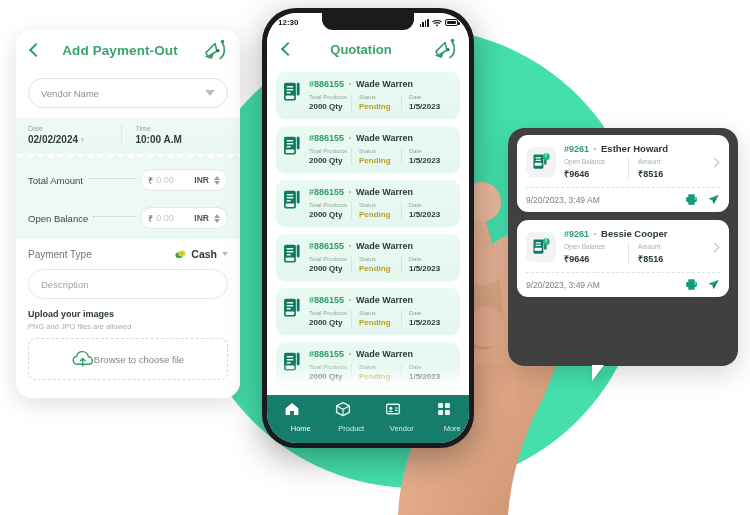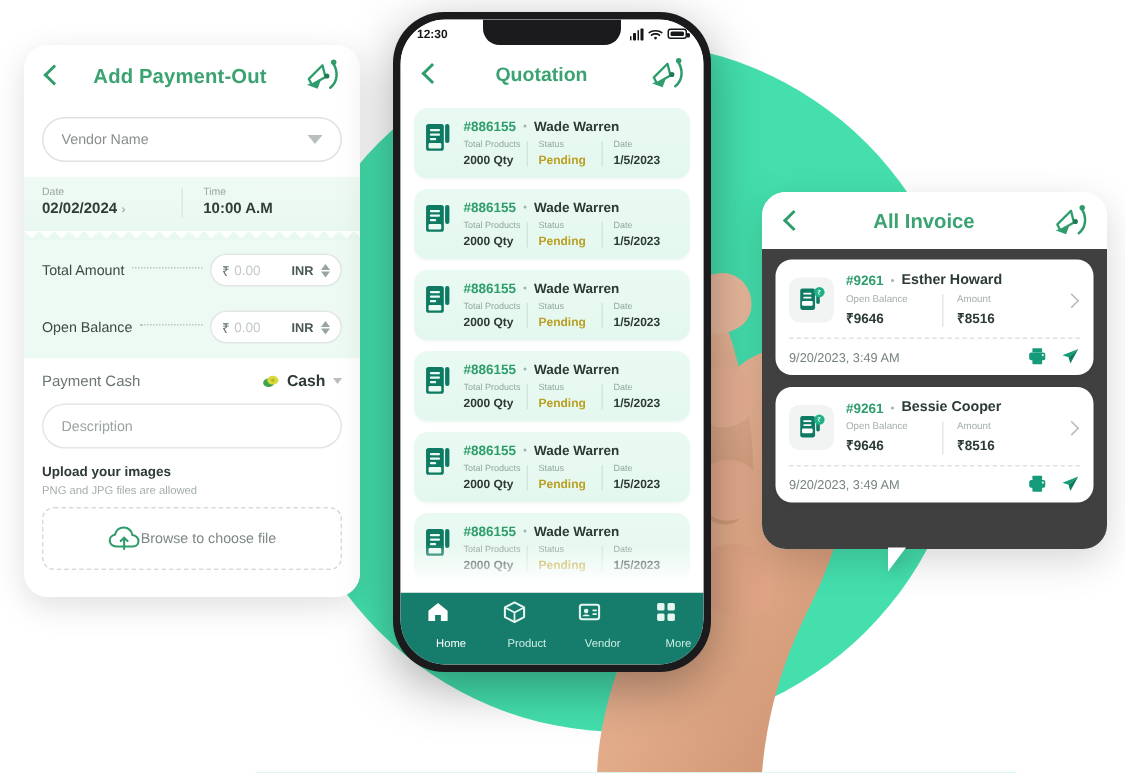--- a/index.html
+++ b/index.html
@@ -372,21 +372,21 @@
             <span class="spin">
                 <i class="up"></i>
                 <i class="dn"></i>
               </span>
           </span>
         </div>
       </div>
 
       <div class="pay-sec">
         <div class="pay-row">
-          <span class="pay-label">Payment Cash</span>
+          <span class="pay-label">Payment Type</span>
           <span class="pay-val">
             <svg class="cash-ico" viewBox="0 0 16 16">
               <ellipse cx="6" cy="9" rx="5.4" ry="4.2" fill="#3fa34d"></ellipse>
               <ellipse cx="10" cy="6.5" rx="5.4" ry="4.2" fill="#d8d93a"></ellipse>
               <circle cx="10" cy="6.5" r="1.7" fill="#b6b72e"></circle>
             </svg>
             <span>Cash</span>
             <span class="tiny-caret"></span>
           </span>
         </div>
@@ -666,31 +666,20 @@
                 <rect x="11.2" y="11.2" width="6.2" height="6.2" rx="1.3" fill="#e6f7f2"></rect>
               </svg></span>
             <span class="nav-lbl">More</span>
           </div>
         </div>
     </div>
   </div>
 
   <div class="right-panel">
     <div class="rp-clip">
-      <div class="rp-header">
-        <div class="back-chev"></div>
-        <div class="rp-title">All Invoice</div>
-        <svg class="brand-logo" viewBox="0 0 40 40">
-          <path d="M6 24 L20 10 L23 22 L9 30 Z" fill="none" stroke="#2e9d6b" stroke-width="2.4" stroke-linejoin="round"></path>
-          <path d="M4 30 L18 26 L15 34 Z" fill="#2e9d6b"></path>
-          <circle cx="24.5" cy="21" r="2.6" fill="#1f7a52"></circle>
-          <path d="M31 8 C 36 16, 36 27, 28 33" fill="none" stroke="#2e9d6b" stroke-width="2.6" stroke-linecap="round"></path>
-          <circle cx="31.5" cy="7" r="2.8" fill="#2e9d6b"></circle>
-        </svg>
-      </div>
       <div class="rp-body" id="invoice-list">
           <div class="inv-card">
             <div class="inv-top">
               <div class="inv-ico-box">
                 <svg class="inv-ico" viewBox="0 0 22 24">
   <rect x="1.5" y="3" width="12.5" height="18" rx="1.8" fill="#0f7a63"></rect>
   <rect x="15" y="3" width="3" height="13" rx="1.5" fill="#0f7a63"></rect>
   <rect x="4" y="6.5" width="7" height="1.6" rx=".8" fill="#ffffff"></rect>
   <rect x="4" y="9.8" width="7" height="1.6" rx=".8" fill="#ffffff"></rect>
   <rect x="3" y="13.5" width="9" height="4" rx="1" fill="#ffffff"></rect>

